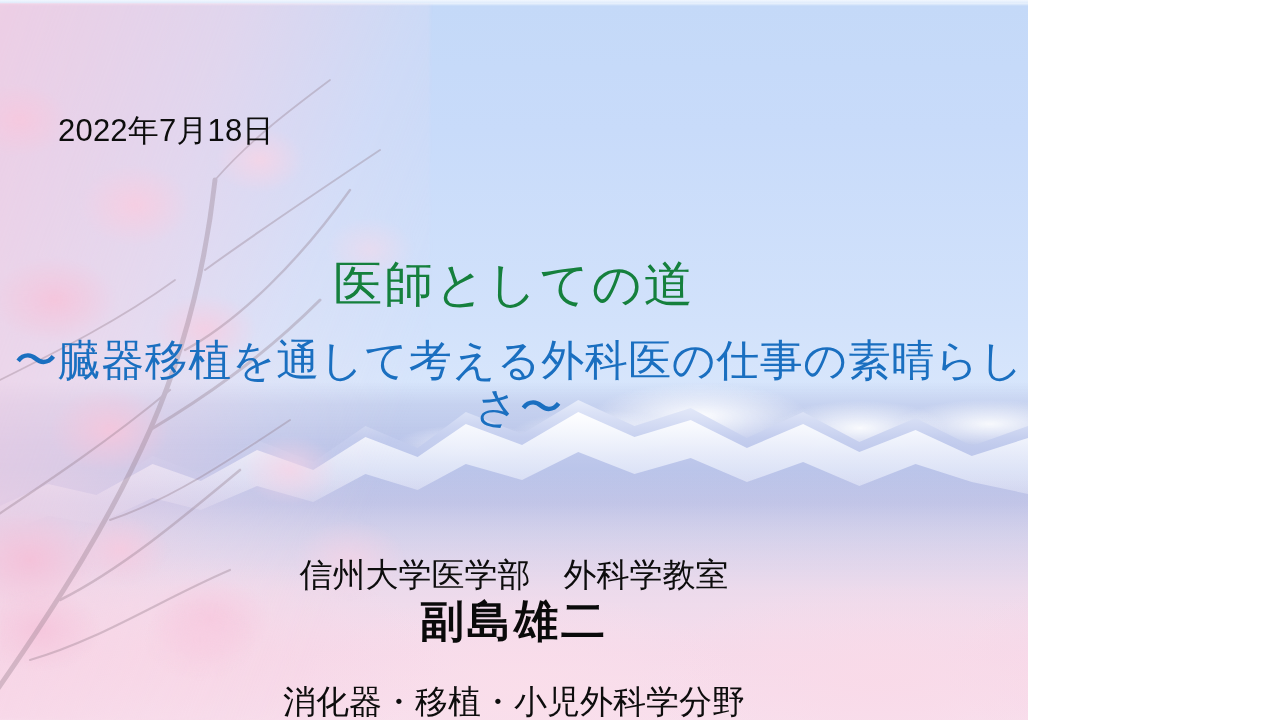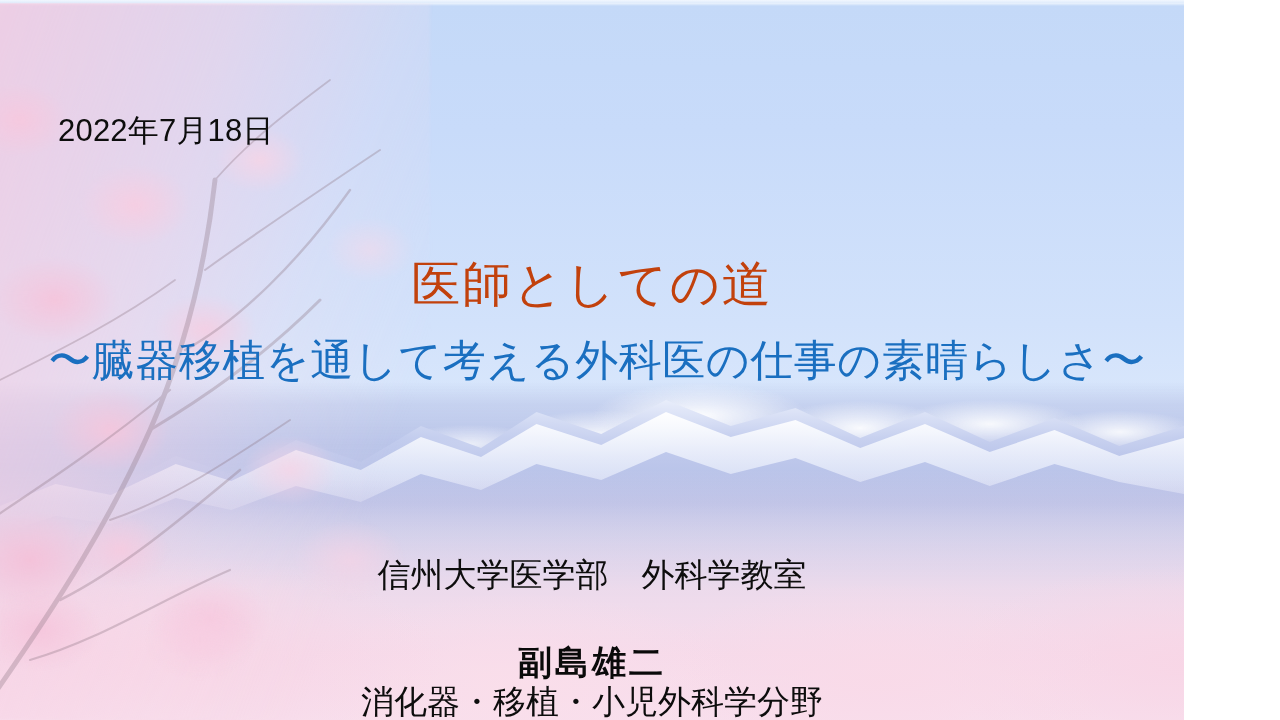--- a/index.html
+++ b/index.html
@@ -7,21 +7,21 @@
     margin: 0;
     padding: 0;
     background: #ffffff;
   }
   body {
     font-family: "Liberation Sans", "DejaVu Sans", sans-serif;
   }
 
   .slide {
     position: relative;
-    width: 1184px;
+    width: 1028px;
     height: 720px;
     overflow: hidden;
     background: #cfe0fa;
   }
 
   
   .bg-layer {
     position: absolute;
     inset: 0;
     pointer-events: none;
@@ -164,21 +164,21 @@
     white-space: pre;
   }
   .header-line { display: block; }
 
   .title {
     position: absolute;
     left: 0;
     right: 0;
     top: 258px;
     text-align: center;
-    color: #c2410c;
+    color: #15803d;
     font-size: 49px;
     line-height: 1.1;
     letter-spacing: 2px;
   }
 
   .subtitle {
     position: absolute;
     left: 10px;
     right: 0;
     top: 337px;
@@ -202,24 +202,23 @@
   }
   .affiliation-line { display: block; text-align: center; }
 
   .presenter {
     position: absolute;
     left: 0;
     right: 0;
     top: 592px;
     text-align: center;
     color: #0a0a0a;
-    font-size: 34px;
+    font-size: 44px;
     font-weight: bold;
     letter-spacing: 3px;
-    margin-top: 48px;
   }
 </style>
 </head>
 <body>
 
 <div class="slide">
 
   <div class="bg-layer sky"></div>
 
   <div class="bg-layer mountains"></div>

